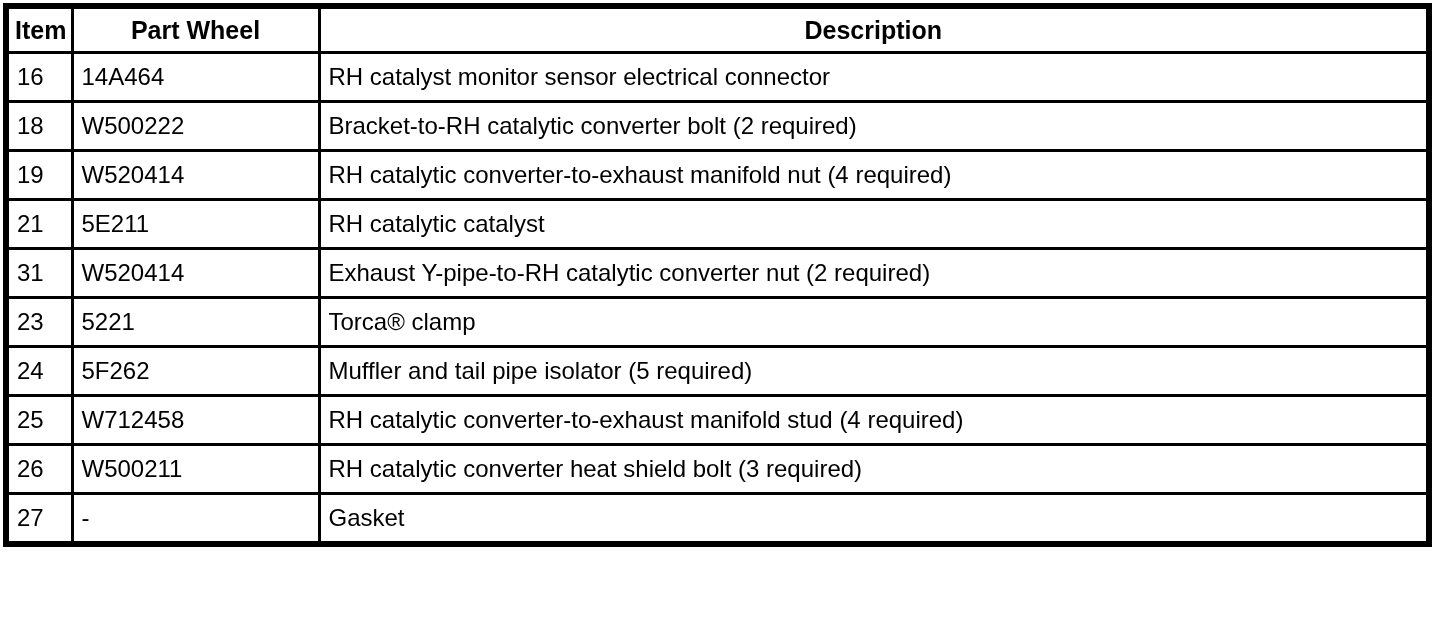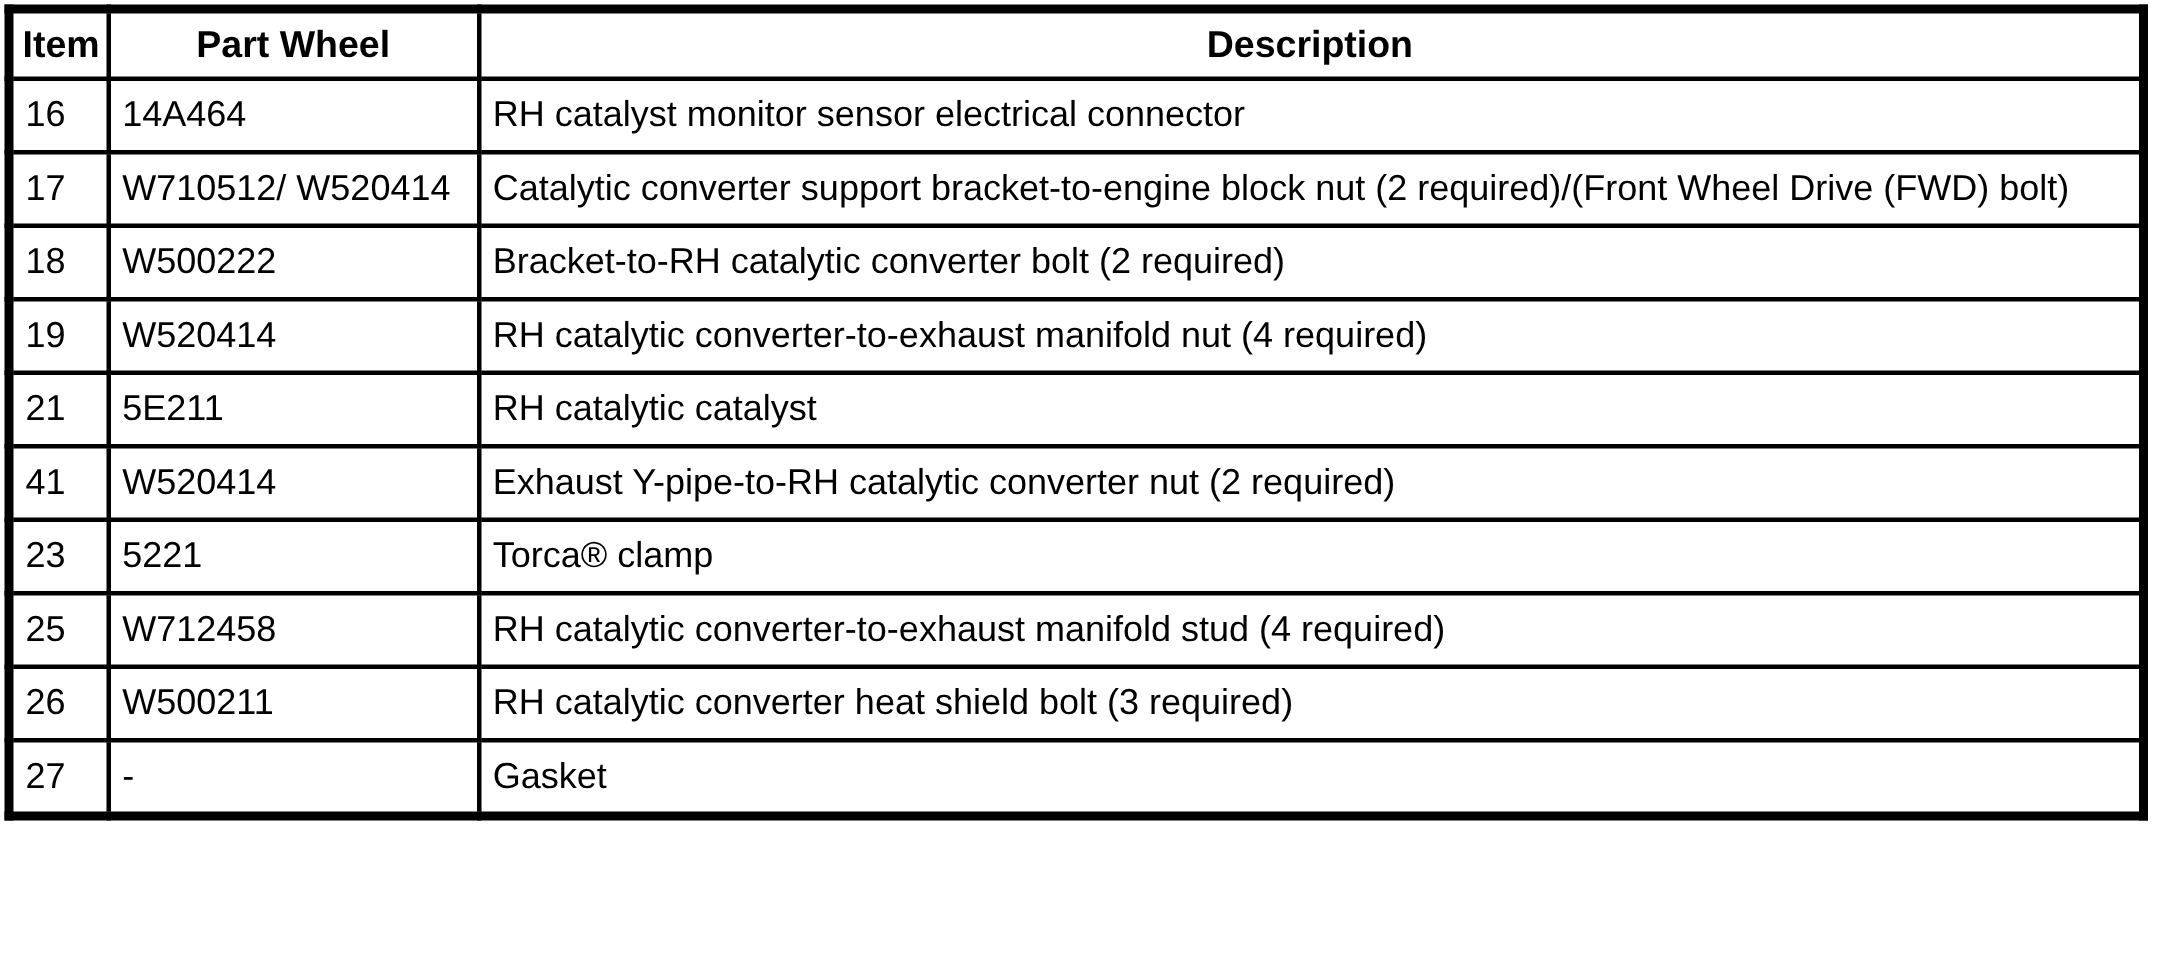--- a/index.html
+++ b/index.html
@@ -70,48 +70,48 @@
         <th>Description</th>
       </tr>
     </thead>
     <tbody>
         <tr>
           <td>16</td>
           <td>14A464</td>
           <td>RH catalyst monitor sensor electrical connector</td>
         </tr>
         <tr>
-          <td>17</td>
-          <td>W710512/ W520414</td>
-          <td>Catalytic converter support bracket-to-engine block nut (2 required)/(Front Wheel Drive (FWD) bolt)</td>
-        </tr>
-        <tr>
           <td>18</td>
           <td>W500222</td>
           <td>Bracket-to-RH catalytic converter bolt (2 required)</td>
         </tr>
         <tr>
           <td>19</td>
           <td>W520414</td>
           <td>RH catalytic converter-to-exhaust manifold nut (4 required)</td>
         </tr>
         <tr>
           <td>21</td>
           <td>5E211</td>
           <td>RH catalytic catalyst</td>
         </tr>
         <tr>
-          <td>41</td>
+          <td>31</td>
           <td>W520414</td>
           <td>Exhaust Y-pipe-to-RH catalytic converter nut (2 required)</td>
         </tr>
         <tr>
           <td>23</td>
           <td>5221</td>
           <td>Torca® clamp</td>
+        </tr>
+        <tr>
+          <td>24</td>
+          <td>5F262</td>
+          <td>Muffler and tail pipe isolator (5 required)</td>
         </tr>
         <tr>
           <td>25</td>
           <td>W712458</td>
           <td>RH catalytic converter-to-exhaust manifold stud (4 required)</td>
         </tr>
         <tr>
           <td>26</td>
           <td>W500211</td>
           <td>RH catalytic converter heat shield bolt (3 required)</td>

